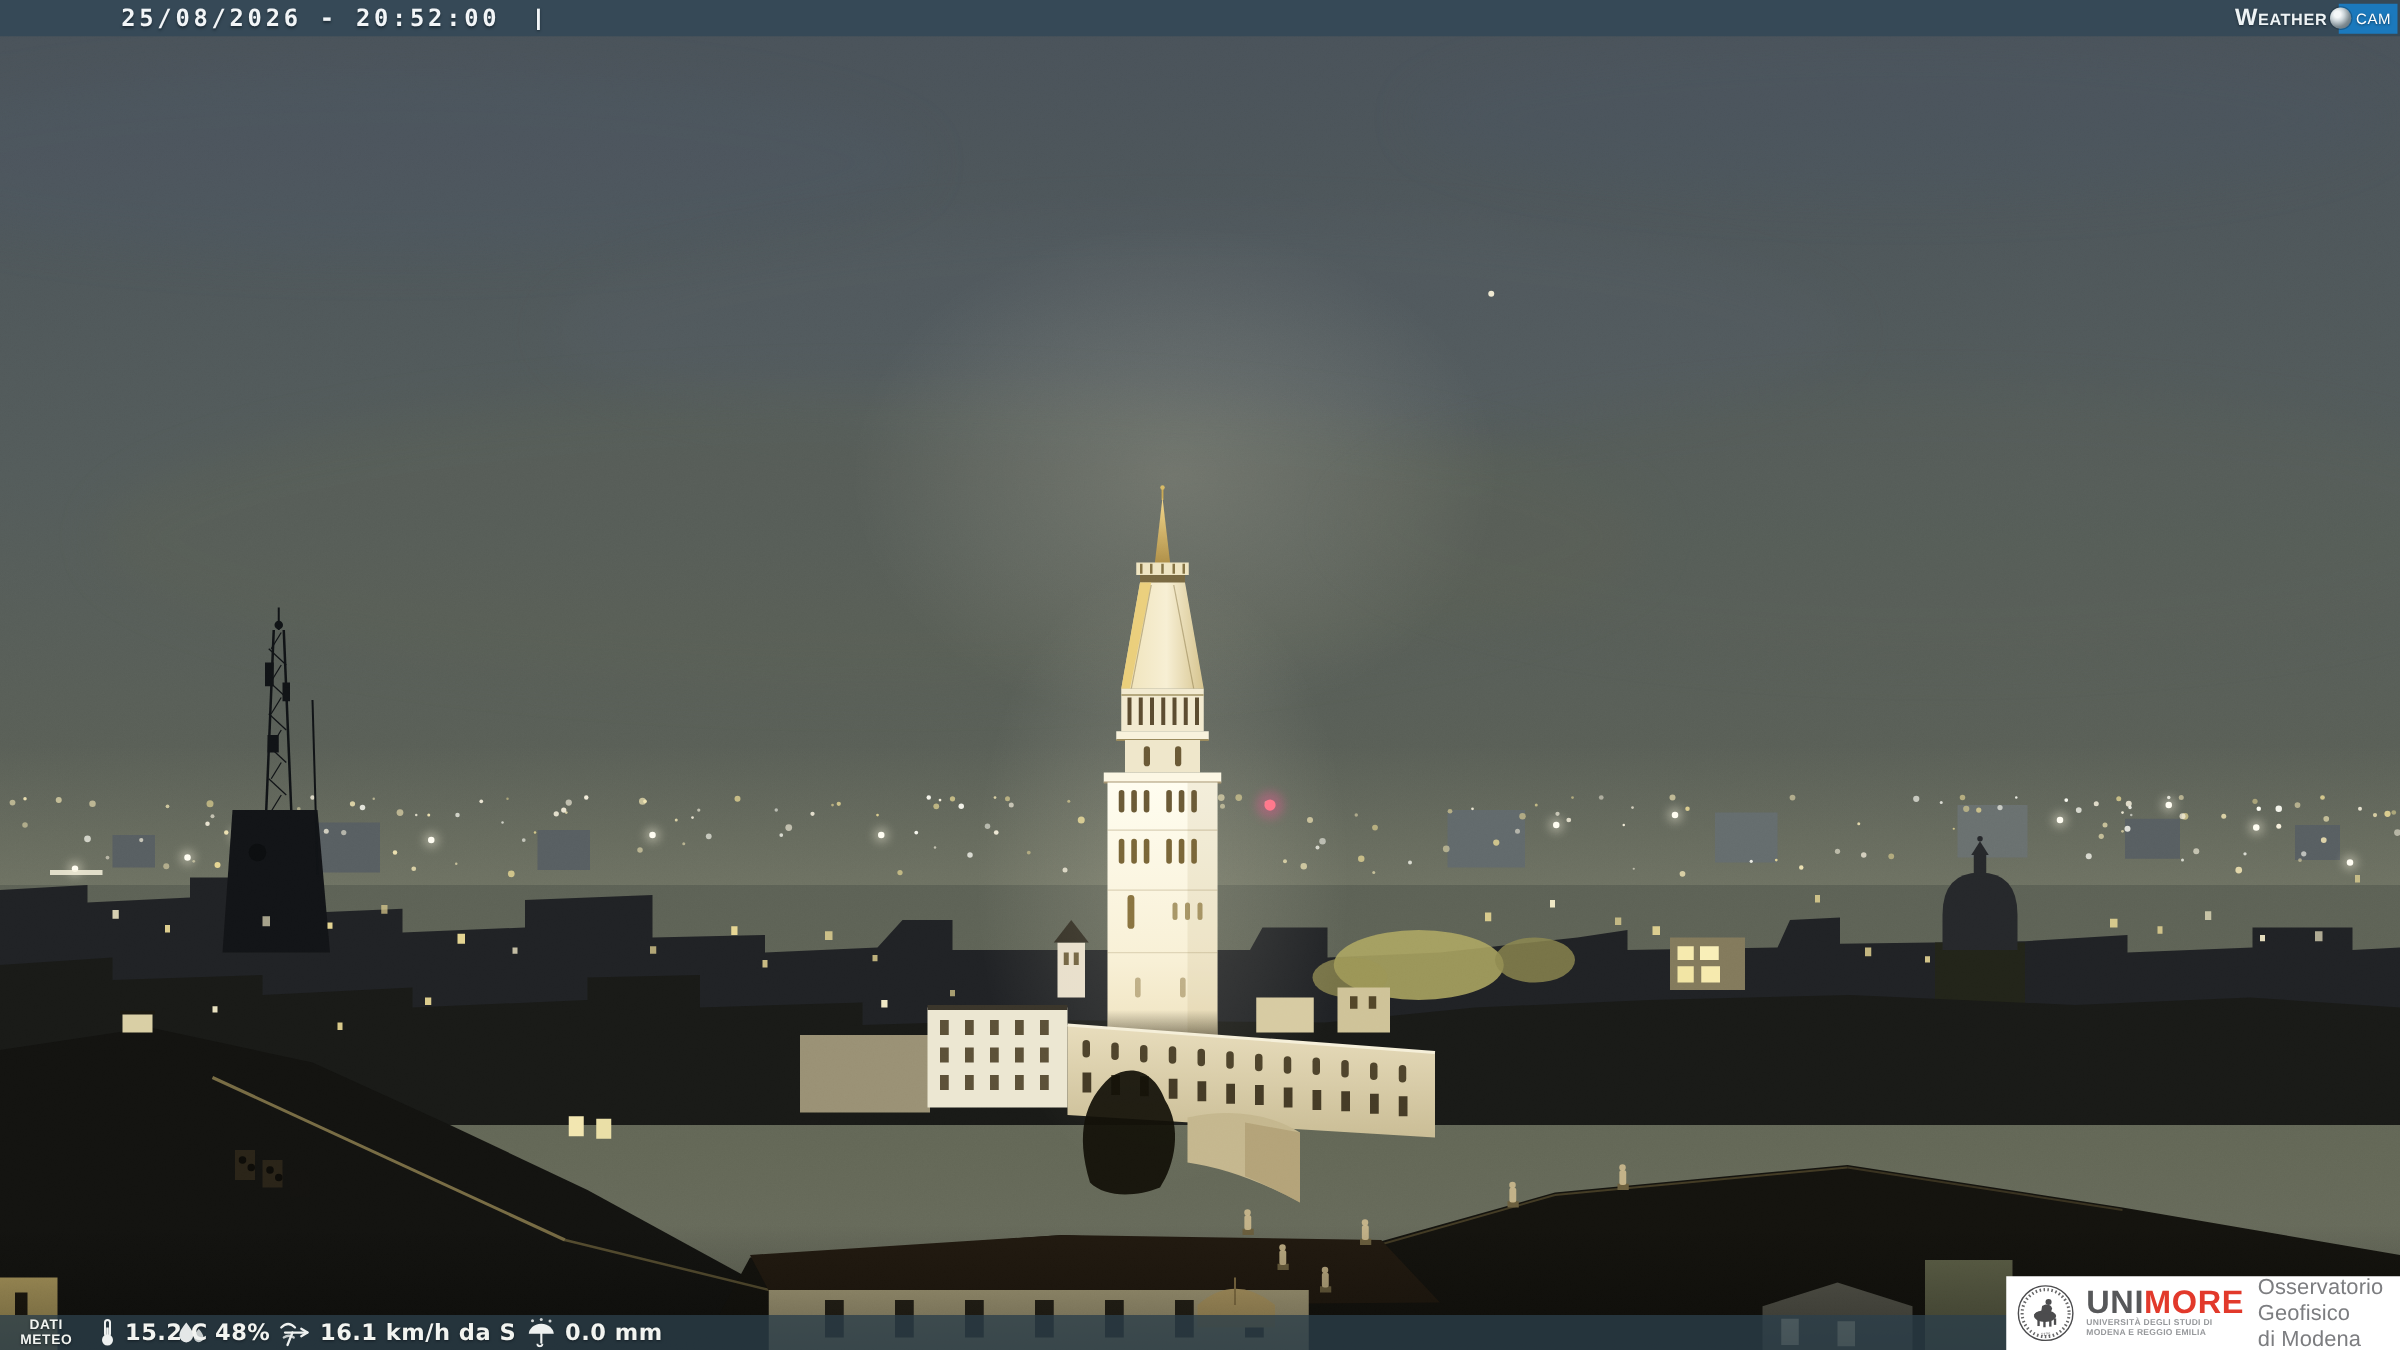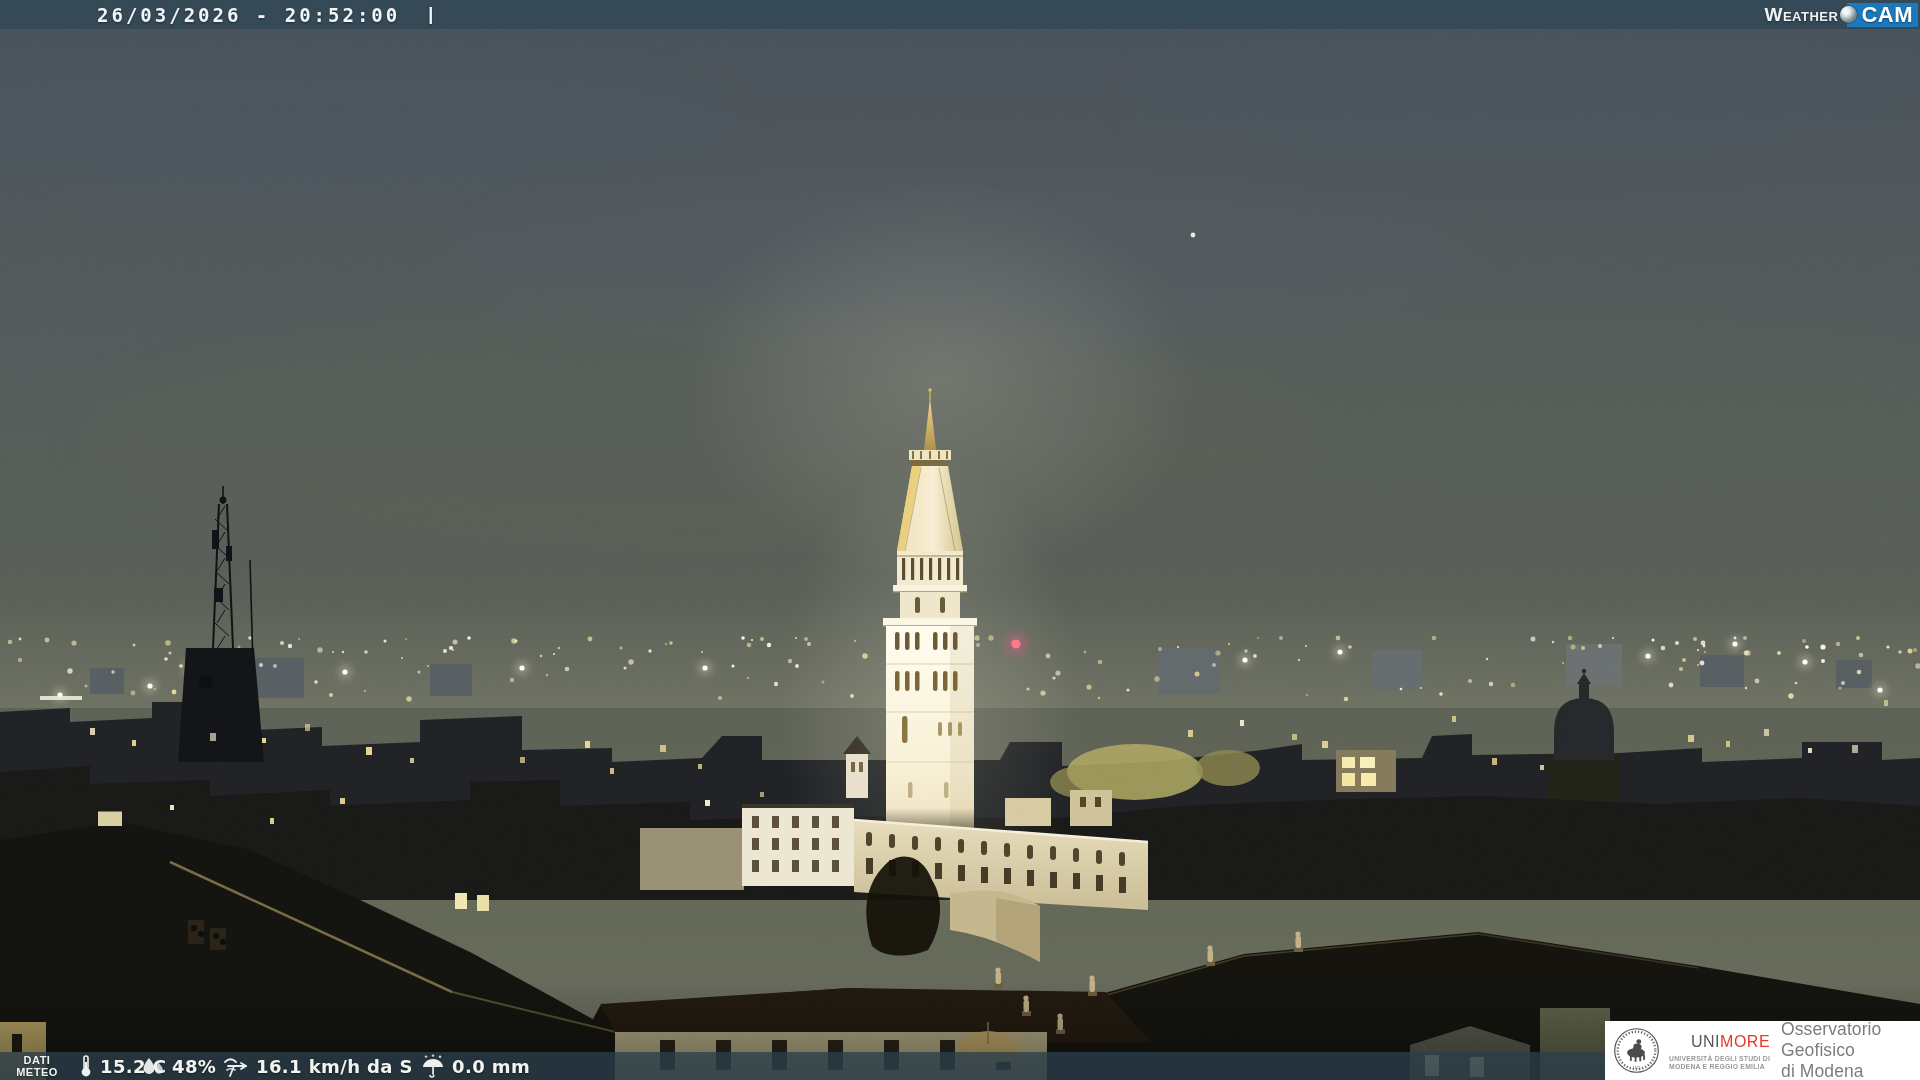--- a/index.html
+++ b/index.html
@@ -19,41 +19,41 @@
                  font-size:17.5px;letter-spacing:0.3px;}
   .wcLogo{position:absolute;right:2px;top:0;height:29px;display:flex;
           align-items:center;justify-content:center;}
   .wcLogo .w{font-variant:small-caps;font-weight:600;font-size:19px;
              letter-spacing:0.5px;color:#eef3f5;margin-right:9px;}
   .camBox{display:flex;align-items:center;background:#1b79bd;height:24px;
           padding:0 5px 0 2px;}
   .lens{width:17px;height:17px;border-radius:50%;margin:0 4px 0 -9px;
         background:radial-gradient(circle at 35% 32%,#f4f7f8 0 16%,#ccd5d9 34%,#7e8b92 62%,#55626a 100%);
         box-shadow:0 0 0 1px rgba(20,40,55,0.35);}
-  .camBox .cam{font-weight:700;font-size:22px;color:#fff;letter-spacing:0.5px;}
+  .camBox .cam{font-weight:400;font-size:12px;color:#fff;letter-spacing:0.5px;}
 
   
   .bottombar{position:absolute;left:0;top:1052px;width:1920px;height:39px;
              background:rgba(44,63,74,0.78);z-index:20;color:#f2f4f0;
              text-shadow:0 1px 2px rgba(8,14,20,0.6);}
   .badge{position:absolute;left:10px;top:2px;width:54px;text-align:center;
          font-weight:700;font-size:11px;line-height:12px;letter-spacing:0.5px;}
   .metric{position:absolute;top:0;height:28px;display:flex;align-items:center;}
   .metric svg{margin-right:6px;}
   .metric .val{font-family:"DejaVu Sans",sans-serif;font-weight:700;font-size:18px;
                letter-spacing:0.4px;}
   .m-temp{left:78px;} .m-hum{left:140px;} .m-wind{left:222px;} .m-rain{left:376px;padding-left:44px;}
 
   
   .uniBox{position:absolute;left:1605px;top:1021px;width:315px;height:59px;
           background:#ffffff;z-index:40;display:flex;align-items:center;
           font-family:"Liberation Sans",sans-serif;}
   .seal{width:47px;height:47px;margin-left:8px;flex:0 0 auto;}
   .uniText{margin-left:9px;flex:0 0 auto;}
-  .uniWord{font-weight:400;font-size:16px;letter-spacing:0.5px;line-height:23px;text-align:right;}
+  .uniWord{font-weight:700;font-size:26px;letter-spacing:0.5px;line-height:23px;}
   .uniWord .uni{color:#57585a;} .uniWord .more{color:#e2392b;}
   .uniSmall{font-size:6.8px;font-weight:600;color:#97999c;letter-spacing:0.25px;
             line-height:8.4px;margin-top:2px;}
   .orgText{margin-left:11px;color:#7c7d80;font-size:17.5px;font-weight:400;
            line-height:21px;letter-spacing:0.1px;}
 </style>
 </head>
 <body>
 
 <div class="stage">
@@ -635,21 +635,21 @@
     <rect x="1425" y="1055" width="14" height="21" fill="#fdf6d8"></rect>
     <rect x="1470" y="1057" width="14" height="20" fill="#f7efcc"></rect>
     <rect x="1540" y="1008" width="70" height="72" fill="#5e6148"></rect>
   </g>
 
   <rect x="0" y="980" width="1920" height="100" fill="url(#bottomShade)"></rect>
   <rect x="0" y="0" width="1920" height="1080" filter="url(#grain)" opacity="0.065" style="mix-blend-mode:overlay"></rect>
 </svg>
 
 <div class="topbar">
-  <span class="ts">26/03/2026 - 20:52:00</span>
+  <span class="ts">25/08/2026 - 20:52:00</span>
   <span class="sep">|</span>
   <div class="wcLogo">
     <span class="w">Weather</span>
     <span class="camBox">
       <span class="lens"></span>
       <span class="cam">CAM</span>
     </span>
   </div>
 </div>
 

